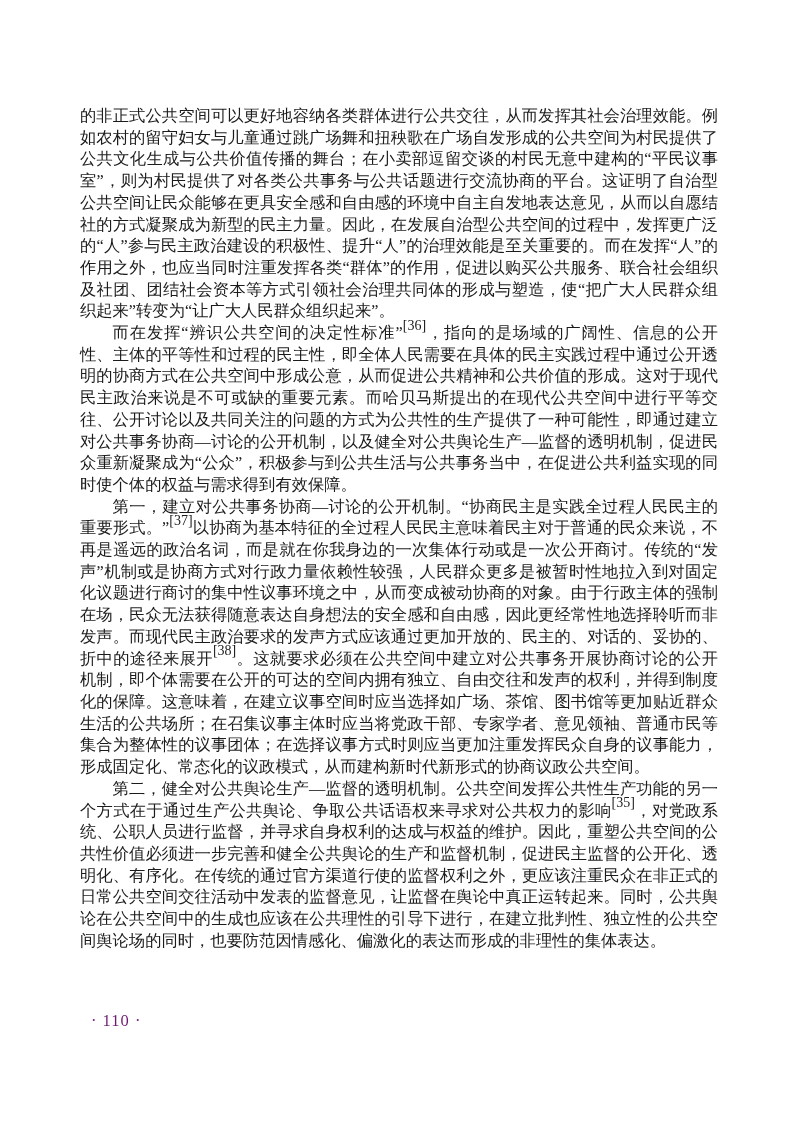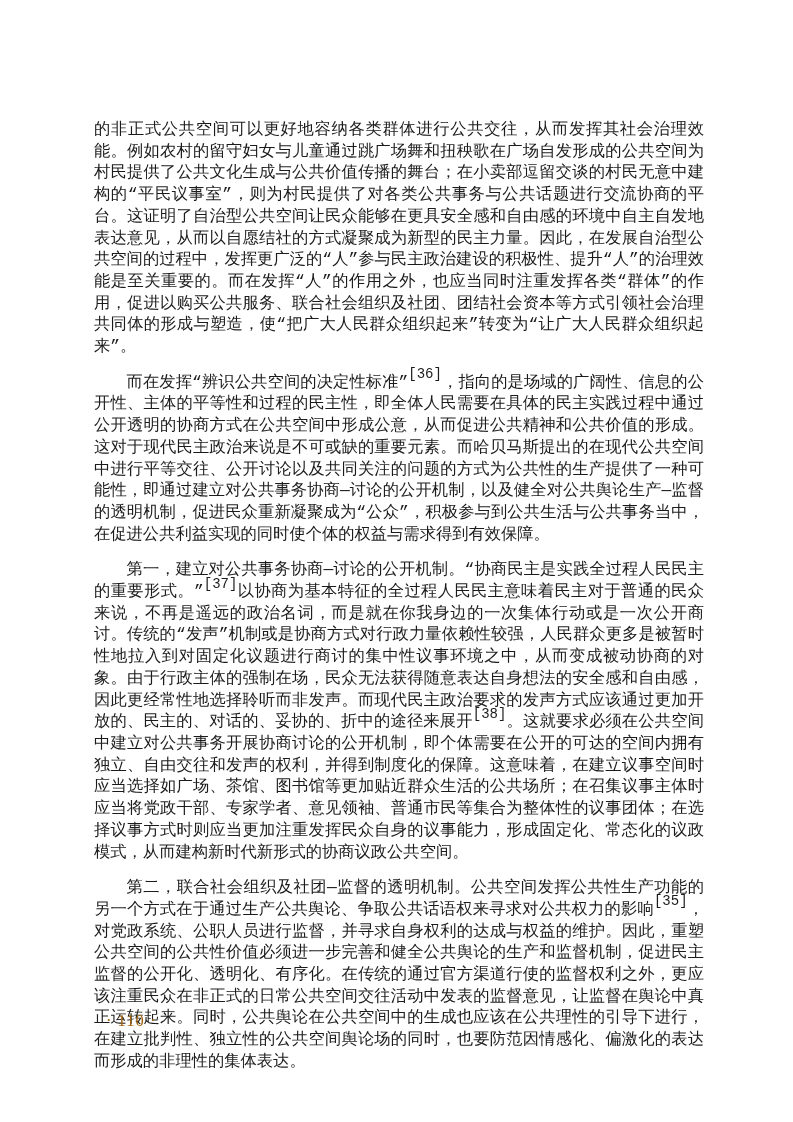--- a/index.html
+++ b/index.html
@@ -19,51 +19,50 @@
   .text-block {
     position: absolute;
     left: 80px;
     top: 105px;
     width: 638px;
     font-size: 16.3px;
     line-height: 21.7px;
     text-align: justify;
   }
   .text-block p {
-    margin: 14px;
+    margin: 0;
     padding: 0;
-    font-family: Liberation Mono, monospace;
   }
   .text-block p.indent {
     text-indent: 2em;
   }
   .text-block p.heading {
     text-indent: 2em;
     font-weight: 700;
   }
   sup.cite {
     font-size: 14px;
     line-height: 0;
     position: relative;
     top: -0.15em;
     letter-spacing: 0;
   }
   .footer {
     position: absolute;
-    left: 106px;
+    left: 91px;
     top: 1011px;
     font-size: 16.5px;
     letter-spacing: 1px;
-    color: #a16207;
+    color: #701a75;
   }
 </style>
 </head>
 <body>
 
 <div class="page">
   <div class="text-block">
       <p class=""><span>的非正式公共空间可以更好地容纳各类群体进行公共交往，从而发挥其社会治理效能。例如农村的留守妇女与儿童通过跳广场舞和扭秧歌在广场自发形成的公共空间为村民提供了公共文化生成与公共价值传播的舞台；在小卖部逗留交谈的村民无意中建构的“平民议事室”，则为村民提供了对各类公共事务与公共话题进行交流协商的平台。这证明了自治型公共空间让民众能够在更具安全感和自由感的环境中自主自发地表达意见，从而以自愿结社的方式凝聚成为新型的民主力量。因此，在发展自治型公共空间的过程中，发挥更广泛的“人”参与民主政治建设的积极性、提升“人”的治理效能是至关重要的。而在发挥“人”的作用之外，也应当同时注重发挥各类“群体”的作用，促进以购买公共服务、联合社会组织及社团、团结社会资本等方式引领社会治理共同体的形成与塑造，使“把广大人民群众组织起来”转变为“让广大人民群众组织起来”。</span></p>
       <p class=" indent"><span>而在发挥“辨识公共空间的决定性标准”</span><sup class="cite">[36]</sup><span>，指向的是场域的广阔性、信息的公开性、主体的平等性和过程的民主性，即全体人民需要在具体的民主实践过程中通过公开透明的协商方式在公共空间中形成公意，从而促进公共精神和公共价值的形成。这对于现代民主政治来说是不可或缺的重要元素。而哈贝马斯提出的在现代公共空间中进行平等交往、公开讨论以及共同关注的问题的方式为公共性的生产提供了一种可能性，即通过建立对公共事务协商—讨论的公开机制，以及健全对公共舆论生产—监督的透明机制，促进民众重新凝聚成为“公众”，积极参与到公共生活与公共事务当中，在促进公共利益实现的同时使个体的权益与需求得到有效保障。</span></p>
       <p class=" indent"><span>第一，建立对公共事务协商—讨论的公开机制。“协商民主是实践全过程人民民主的重要形式。”</span><sup class="cite">[37]</sup><span>以协商为基本特征的全过程人民民主意味着民主对于普通的民众来说，不再是遥远的政治名词，而是就在你我身边的一次集体行动或是一次公开商讨。传统的“发声”机制或是协商方式对行政力量依赖性较强，人民群众更多是被暂时性地拉入到对固定化议题进行商讨的集中性议事环境之中，从而变成被动协商的对象。由于行政主体的强制在场，民众无法获得随意表达自身想法的安全感和自由感，因此更经常性地选择聆听而非发声。而现代民主政治要求的发声方式应该通过更加开放的、民主的、对话的、妥协的、折中的途径来展开</span><sup class="cite">[38]</sup><span>。这就要求必须在公共空间中建立对公共事务开展协商讨论的公开机制，即个体需要在公开的可达的空间内拥有独立、自由交往和发声的权利，并得到制度化的保障。这意味着，在建立议事空间时应当选择如广场、茶馆、图书馆等更加贴近群众生活的公共场所；在召集议事主体时应当将党政干部、专家学者、意见领袖、普通市民等集合为整体性的议事团体；在选择议事方式时则应当更加注重发挥民众自身的议事能力，形成固定化、常态化的议政模式，从而建构新时代新形式的协商议政公共空间。</span></p>
-      <p class=" indent"><span>第二，联合社会组织及社团—监督的透明机制。公共空间发挥公共性生产功能的另一个方式在于通过生产公共舆论、争取公共话语权来寻求对公共权力的影响</span><sup class="cite">[35]</sup><span>，对党政系统、公职人员进行监督，并寻求自身权利的达成与权益的维护。因此，重塑公共空间的公共性价值必须进一步完善和健全公共舆论的生产和监督机制，促进民主监督的公开化、透明化、有序化。在传统的通过官方渠道行使的监督权利之外，更应该注重民众在非正式的日常公共空间交往活动中发表的监督意见，让监督在舆论中真正运转起来。同时，公共舆论在公共空间中的生成也应该在公共理性的引导下进行，在建立批判性、独立性的公共空间舆论场的同时，也要防范因情感化、偏激化的表达而形成的非理性的集体表达。</span></p>
+      <p class=" indent"><span>第二，健全对公共舆论生产—监督的透明机制。公共空间发挥公共性生产功能的另一个方式在于通过生产公共舆论、争取公共话语权来寻求对公共权力的影响</span><sup class="cite">[35]</sup><span>，对党政系统、公职人员进行监督，并寻求自身权利的达成与权益的维护。因此，重塑公共空间的公共性价值必须进一步完善和健全公共舆论的生产和监督机制，促进民主监督的公开化、透明化、有序化。在传统的通过官方渠道行使的监督权利之外，更应该注重民众在非正式的日常公共空间交往活动中发表的监督意见，让监督在舆论中真正运转起来。同时，公共舆论在公共空间中的生成也应该在公共理性的引导下进行，在建立批判性、独立性的公共空间舆论场的同时，也要防范因情感化、偏激化的表达而形成的非理性的集体表达。</span></p>
     </div>
   <div class="footer">· 110 ·</div>
 </div>
 
 </body></html>

